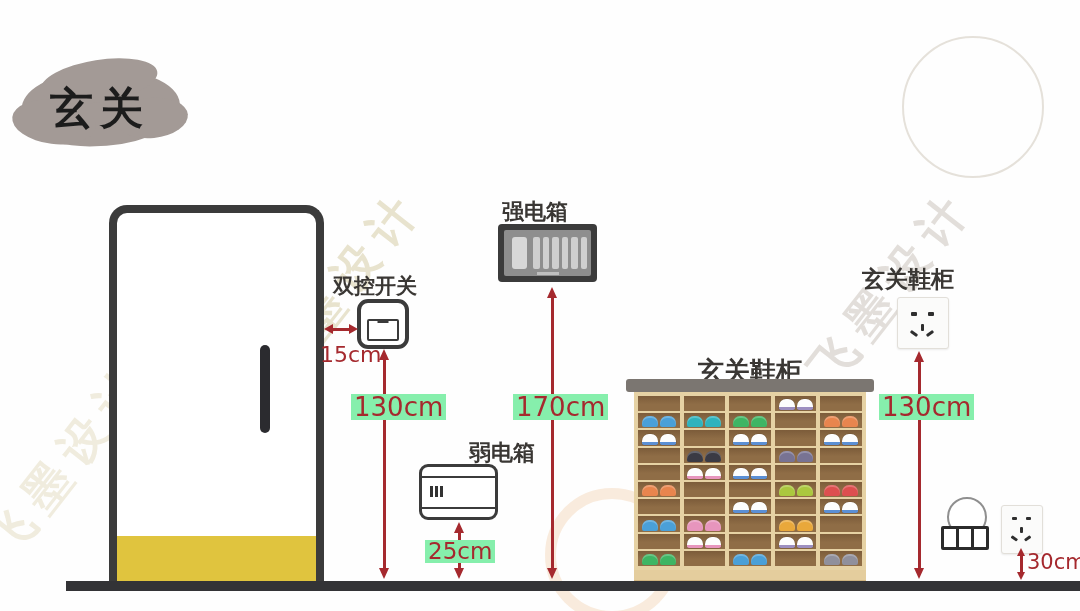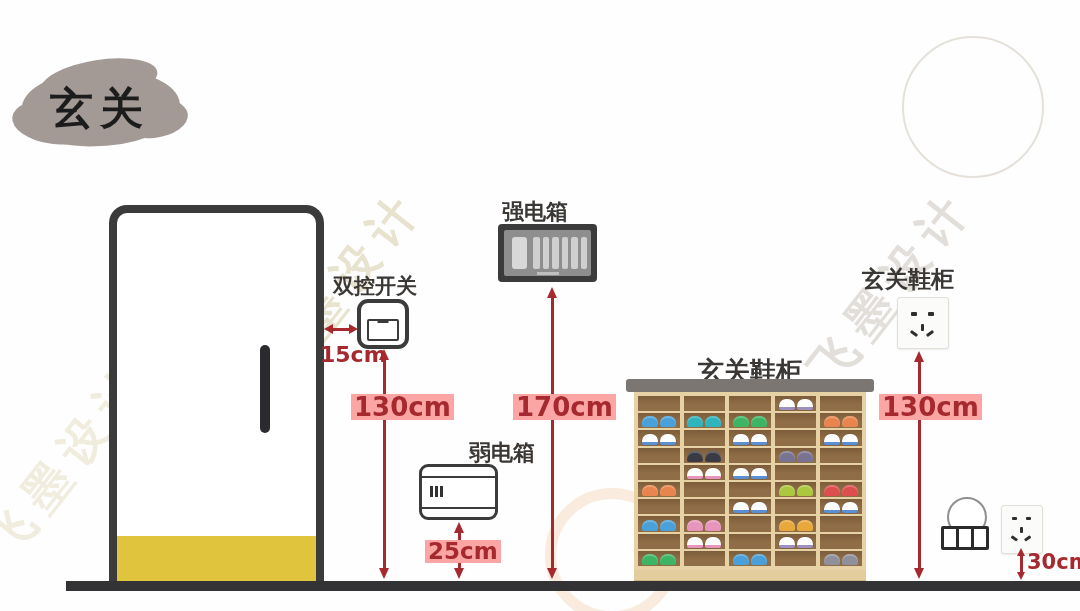--- a/index.html
+++ b/index.html
@@ -27,22 +27,22 @@
       letter-spacing:7px;z-index:2;}
   
   .door{position:absolute;left:109px;top:205px;width:215px;height:378px;box-sizing:border-box;
       border:8px solid #3b3b3b;border-bottom:none;border-radius:18px 18px 0 0;background:#ffffff;z-index:1;}
   .door-mat{position:absolute;left:0;right:0;bottom:0;height:47px;background:#e0c43e;}
   .door-handle{position:absolute;left:260px;top:345px;width:10px;height:88px;background:#2b2b2f;
       border-radius:5px;z-index:2;}
   .floor{position:absolute;left:66px;top:581px;width:1014px;height:10px;background:#333336;z-index:3;}
   
   .lbl{position:absolute;color:#3a3734;font-weight:700;z-index:2;white-space:nowrap;}
-  .dim{position:absolute;color:#a5292e;font-weight:700;z-index:4;white-space:nowrap;line-height:1;}
-  .dim.onwhite{background:#fca5a5;padding:0 3px;}
+  .dim{position:absolute;color:#a5292e;font-weight:400;z-index:4;white-space:nowrap;line-height:1;}
+  .dim.onwhite{background:#86efac;padding:0 3px;}
   
   .varrow{position:absolute;width:11px;z-index:2;}
   .varrow .vline{position:absolute;left:4.2px;top:5px;bottom:5px;width:2.6px;background:#a5292e;}
   .varrow:before{content:'';position:absolute;top:0;left:0;border-left:5.5px solid transparent;
       border-right:5.5px solid transparent;border-bottom:11px solid #a5292e;}
   .varrow:after{content:'';position:absolute;bottom:0;left:0;border-left:5.5px solid transparent;
       border-right:5.5px solid transparent;border-top:11px solid #a5292e;}
   .varrow.small:before{border-left-width:4.5px;border-right-width:4.5px;border-bottom-width:8px;left:1px;}
   .varrow.small:after{border-left-width:4.5px;border-right-width:4.5px;border-top-width:8px;left:1px;}
   .harrow{position:absolute;height:11px;z-index:2;}

